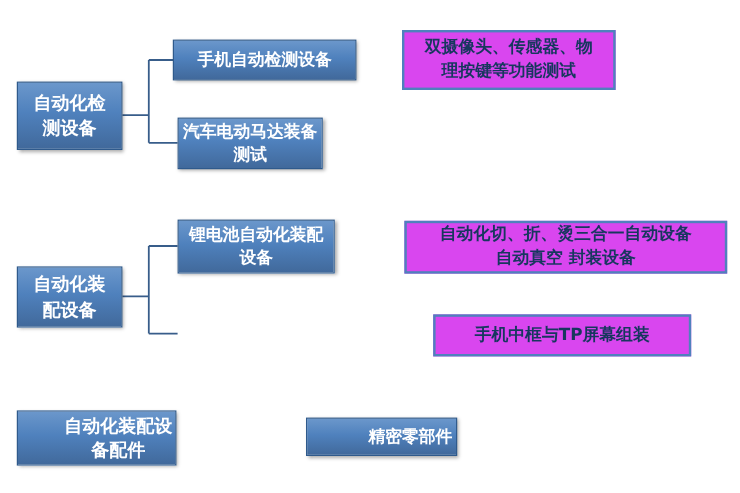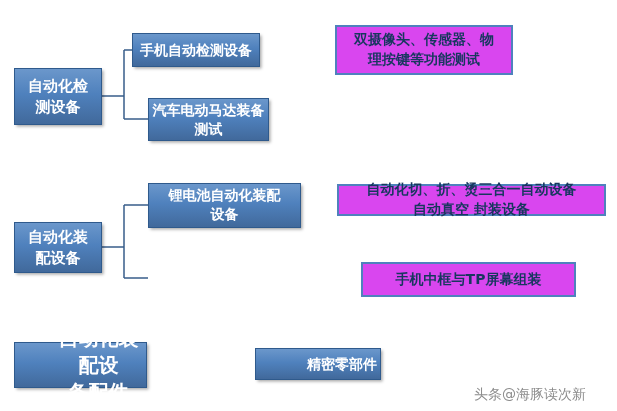--- a/index.html
+++ b/index.html
@@ -34,30 +34,30 @@
   }
   .callout {
     background: #d946ef;
     border: 2px solid #4f81bd;
     color: #17375e;
     line-height: 1.4;
   }
   
   .n-left1 { left: 14px;  top: 68px;  width: 88px;  height: 57px; font-size: 15px; }
   .n-left2 { left: 14px;  top: 222px; width: 88px;  height: 51px; font-size: 15px; }
-  .n-left3 { left: 14px;  top: 342px; width: 133px; height: 46px; font-size: 20px; padding-left: 36px; }
+  .n-left3 { left: 14px;  top: 342px; width: 133px; height: 46px; font-size: 15px; padding-left: 36px; }
   
-  .n-mid1  { left: 132px; top: 33px;  width: 128px; height: 34px; font-size: 14px; }
+  .n-mid1  { left: 144px; top: 33px;  width: 153px; height: 34px; font-size: 14px; }
   .n-mid2  { left: 148px; top: 98px;  width: 121px; height: 43px; font-size: 14px; }
-  .n-mid3  { left: 148px; top: 183px; width: 153px; height: 45px; font-size: 14px; font-family: Liberation Serif, serif; }
+  .n-mid3  { left: 148px; top: 183px; width: 131px; height: 45px; font-size: 14px; }
   .n-mid4  { left: 148px; top: 258px; width: 153px; height: 40px; font-size: 14px; }
   .n-mid5  { left: 255px; top: 348px; width: 126px; height: 32px; font-size: 14px; padding-left: 48px; }
   
   .n-call1 { left: 335px; top: 25px;  width: 178px; height: 50px; font-size: 14px; }
-  .n-call2 { left: 337px; top: 184px; width: 269px; height: 32px; font-size: 14px; }
+  .n-call2 { left: 337px; top: 184px; width: 269px; height: 44px; font-size: 14px; }
   .n-call3 { left: 345px; top: 262px; width: 215px; height: 35px; font-size: 14px; margin-left: 16px; }
   .connector-layer {
     position: absolute;
     left: 0; top: 0;
     width: 617px; height: 411px;
     pointer-events: none;
   }
   .watermark {
     position: absolute;
     left: 474px;
@@ -96,17 +96,14 @@
   <div class="node blue-node n-mid3">锂电池自动化装配
 设备</div>
   <div class="node blue-node n-mid5">精密零部件</div>
 
   <div class="node callout n-call1">双摄像头、传感器、物
 理按键等功能测试</div>
   <div class="node callout n-call2">自动化切、折、烫三合一自动设备
 自动真空 封装设备</div>
   <div class="node callout n-call3">手机中框与TP屏幕组装</div>
 
-  <div class="watermark">
-    <span class="watermark-text">头条@海豚读次新</span>
-  </div>
 
 </div>
 
 </body></html>

